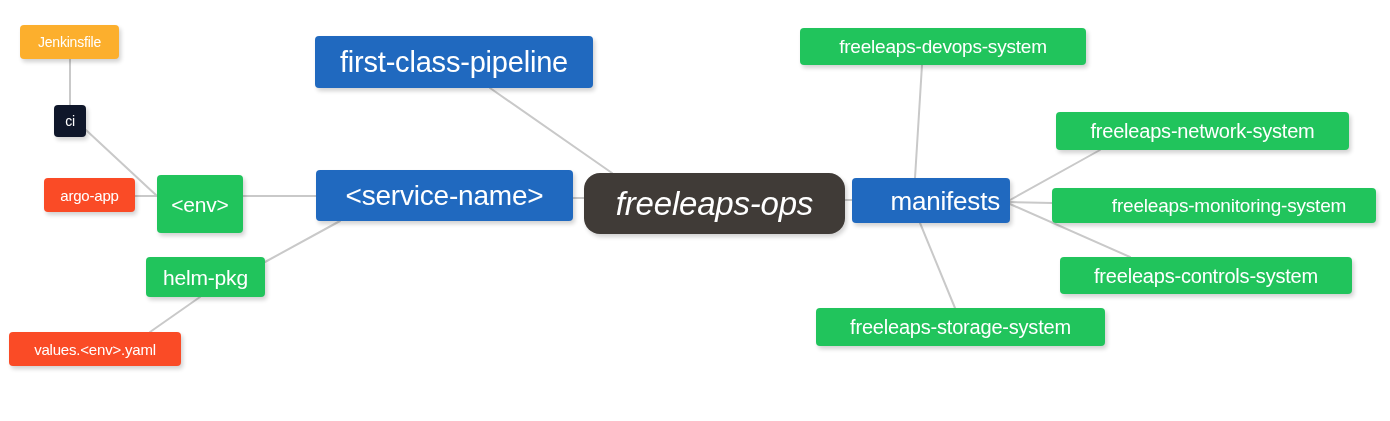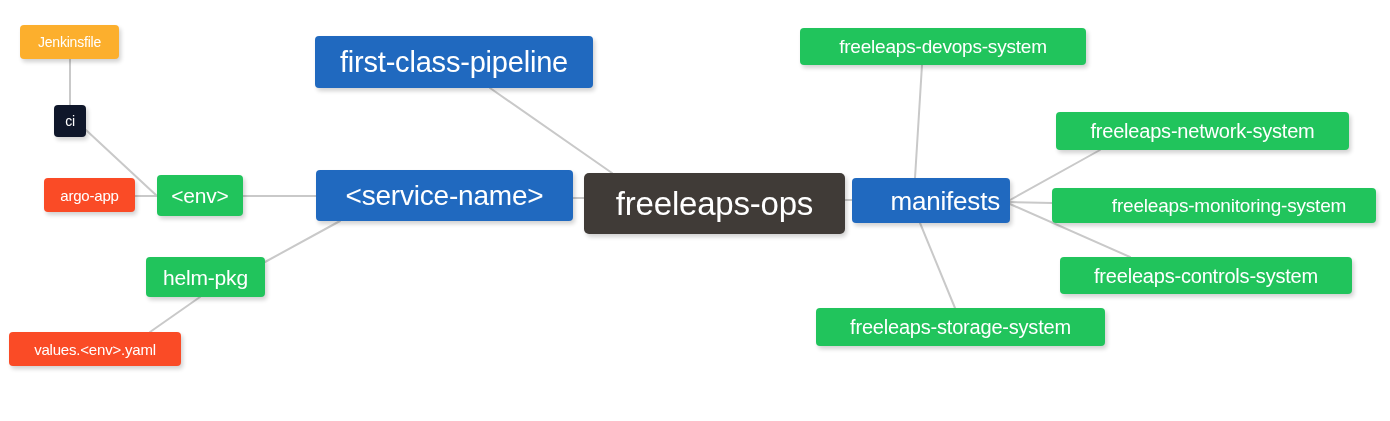--- a/index.html
+++ b/index.html
@@ -37,21 +37,22 @@
     color: #ffffff;
     text-align: center;
     white-space: nowrap;
     line-height: 1;
     letter-spacing: -0.2px;
     box-shadow: 2px 3px 4px rgba(0,0,0,0.18);
     z-index: 2;
     padding: 0 10px;
   }
   .node.root {
-    border-radius: 5px;
+    border-radius: 16px;
+    font-style: italic;
   }
 </style>
 </head>
 <body>
 
 <div id="mindmap">
   <svg id="edges" width="1390" height="421" viewBox="0 0 1390 421">
       <line x1="70" y1="59" x2="70" y2="105" stroke="#c9c9c9" stroke-width="2" stroke-linecap="round"></line>
       <line x1="86" y1="130" x2="157" y2="196" stroke="#c9c9c9" stroke-width="2" stroke-linecap="round"></line>
       <line x1="123" y1="196" x2="157" y2="196" stroke="#c9c9c9" stroke-width="2" stroke-linecap="round"></line>
@@ -70,21 +71,21 @@
   <div id="node-layer">
       <div class="node" style="left: 20px; top: 25px; width: 99px; height: 34px; background: rgb(252, 175, 45); font-size: 14px;">
         <span>Jenkinsfile</span>
       </div>
       <div class="node" style="left: 54px; top: 105px; width: 32px; height: 32px; background: #0f172a; font-size: 14px;">
         <span>ci</span>
       </div>
       <div class="node" style="left: 44px; top: 178px; width: 91px; height: 34px; background: rgb(250, 75, 38); font-size: 15px;">
         <span>argo-app</span>
       </div>
-      <div class="node" style="left: 157px; top: 175px; width: 86px; height: 41px; background: rgb(33, 196, 92); font-size: 21px;">
+      <div class="node" style="left: 157px; top: 175px; width: 86px; height: 58px; background: rgb(33, 196, 92); font-size: 21px;">
         <span>&lt;env&gt;</span>
       </div>
       <div class="node" style="left: 146px; top: 257px; width: 119px; height: 40px; background: rgb(33, 196, 92); font-size: 21px;">
         <span>helm-pkg</span>
       </div>
       <div class="node" style="left: 9px; top: 332px; width: 172px; height: 34px; background: rgb(250, 75, 38); font-size: 15px;">
         <span>values.&lt;env&gt;.yaml</span>
       </div>
       <div class="node" style="left: 315px; top: 36px; width: 278px; height: 52px; background: rgb(32, 105, 191); font-size: 29px;">
         <span>first-class-pipeline</span>

